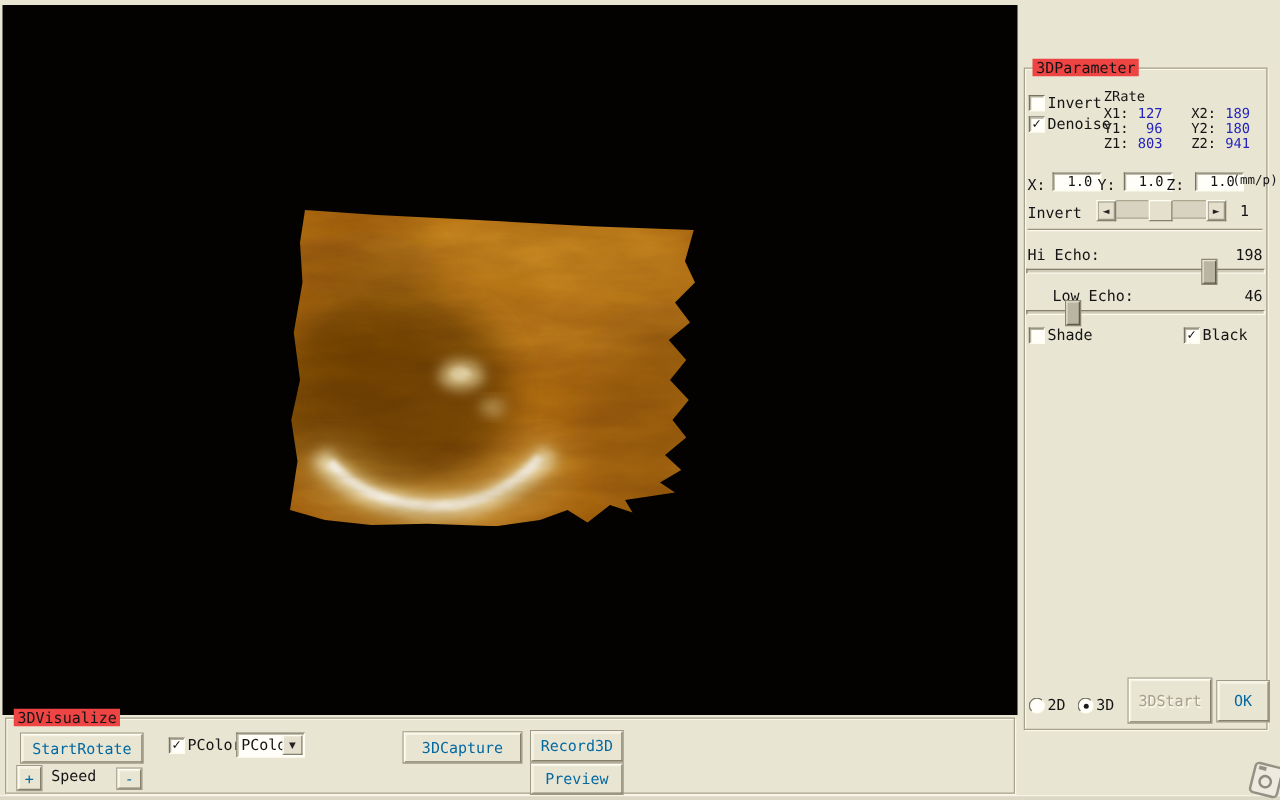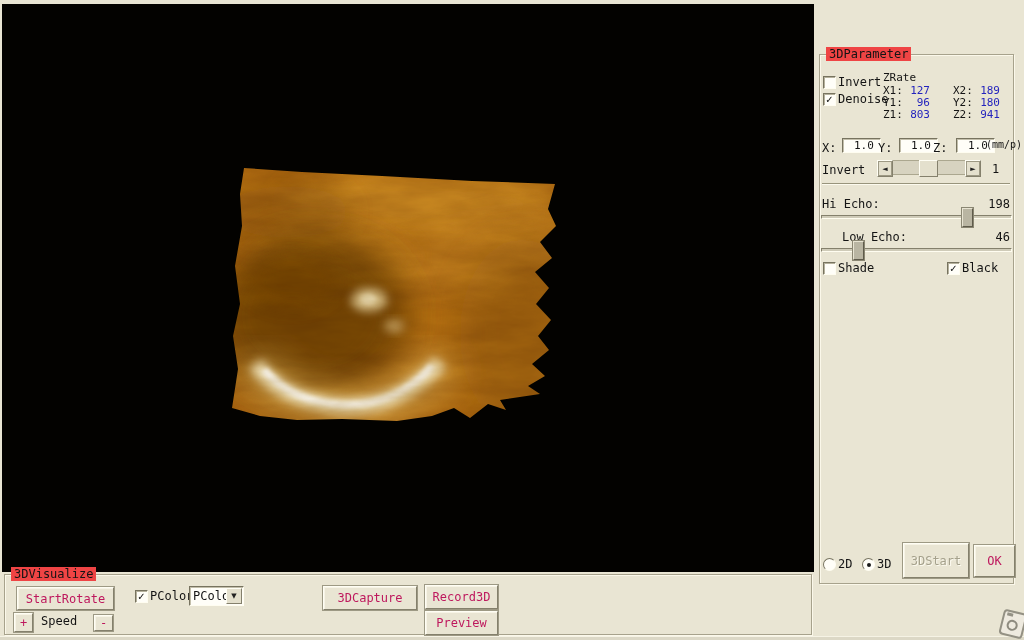--- a/index.html
+++ b/index.html
@@ -12,21 +12,21 @@
   }
   .viewport{
     position:absolute;left:2px;top:4px;width:812px;height:568px;
     background:#030200;overflow:hidden;
   }
   
   .btn{
     position:absolute;background:#e9e5d3;
     border:1px solid;border-color:#fffef4 #84806c #84806c #fffef4;
     box-shadow:0 0 0 1px #9d9984, inset 1px 1px 0 #f7f4e6;
-    text-align:center;font:12px "DejaVu Sans Mono",monospace;color:#be185d;
+    text-align:center;font:12px "DejaVu Sans Mono",monospace;color:#0369a1;
     display:flex;align-items:center;justify-content:center;cursor:default;
     line-height:1;white-space:nowrap;
   }
   .btn.disabled{color:#a5a18c;text-shadow:1px 1px 0 #fbf9ee;}
   .groupbox{
     position:absolute;
     border:1px solid #a7a28c;
     box-shadow:inset 1px 1px 0 #fbf8ea, 1px 1px 0 #fbf8ea;
   }
   .legend{

